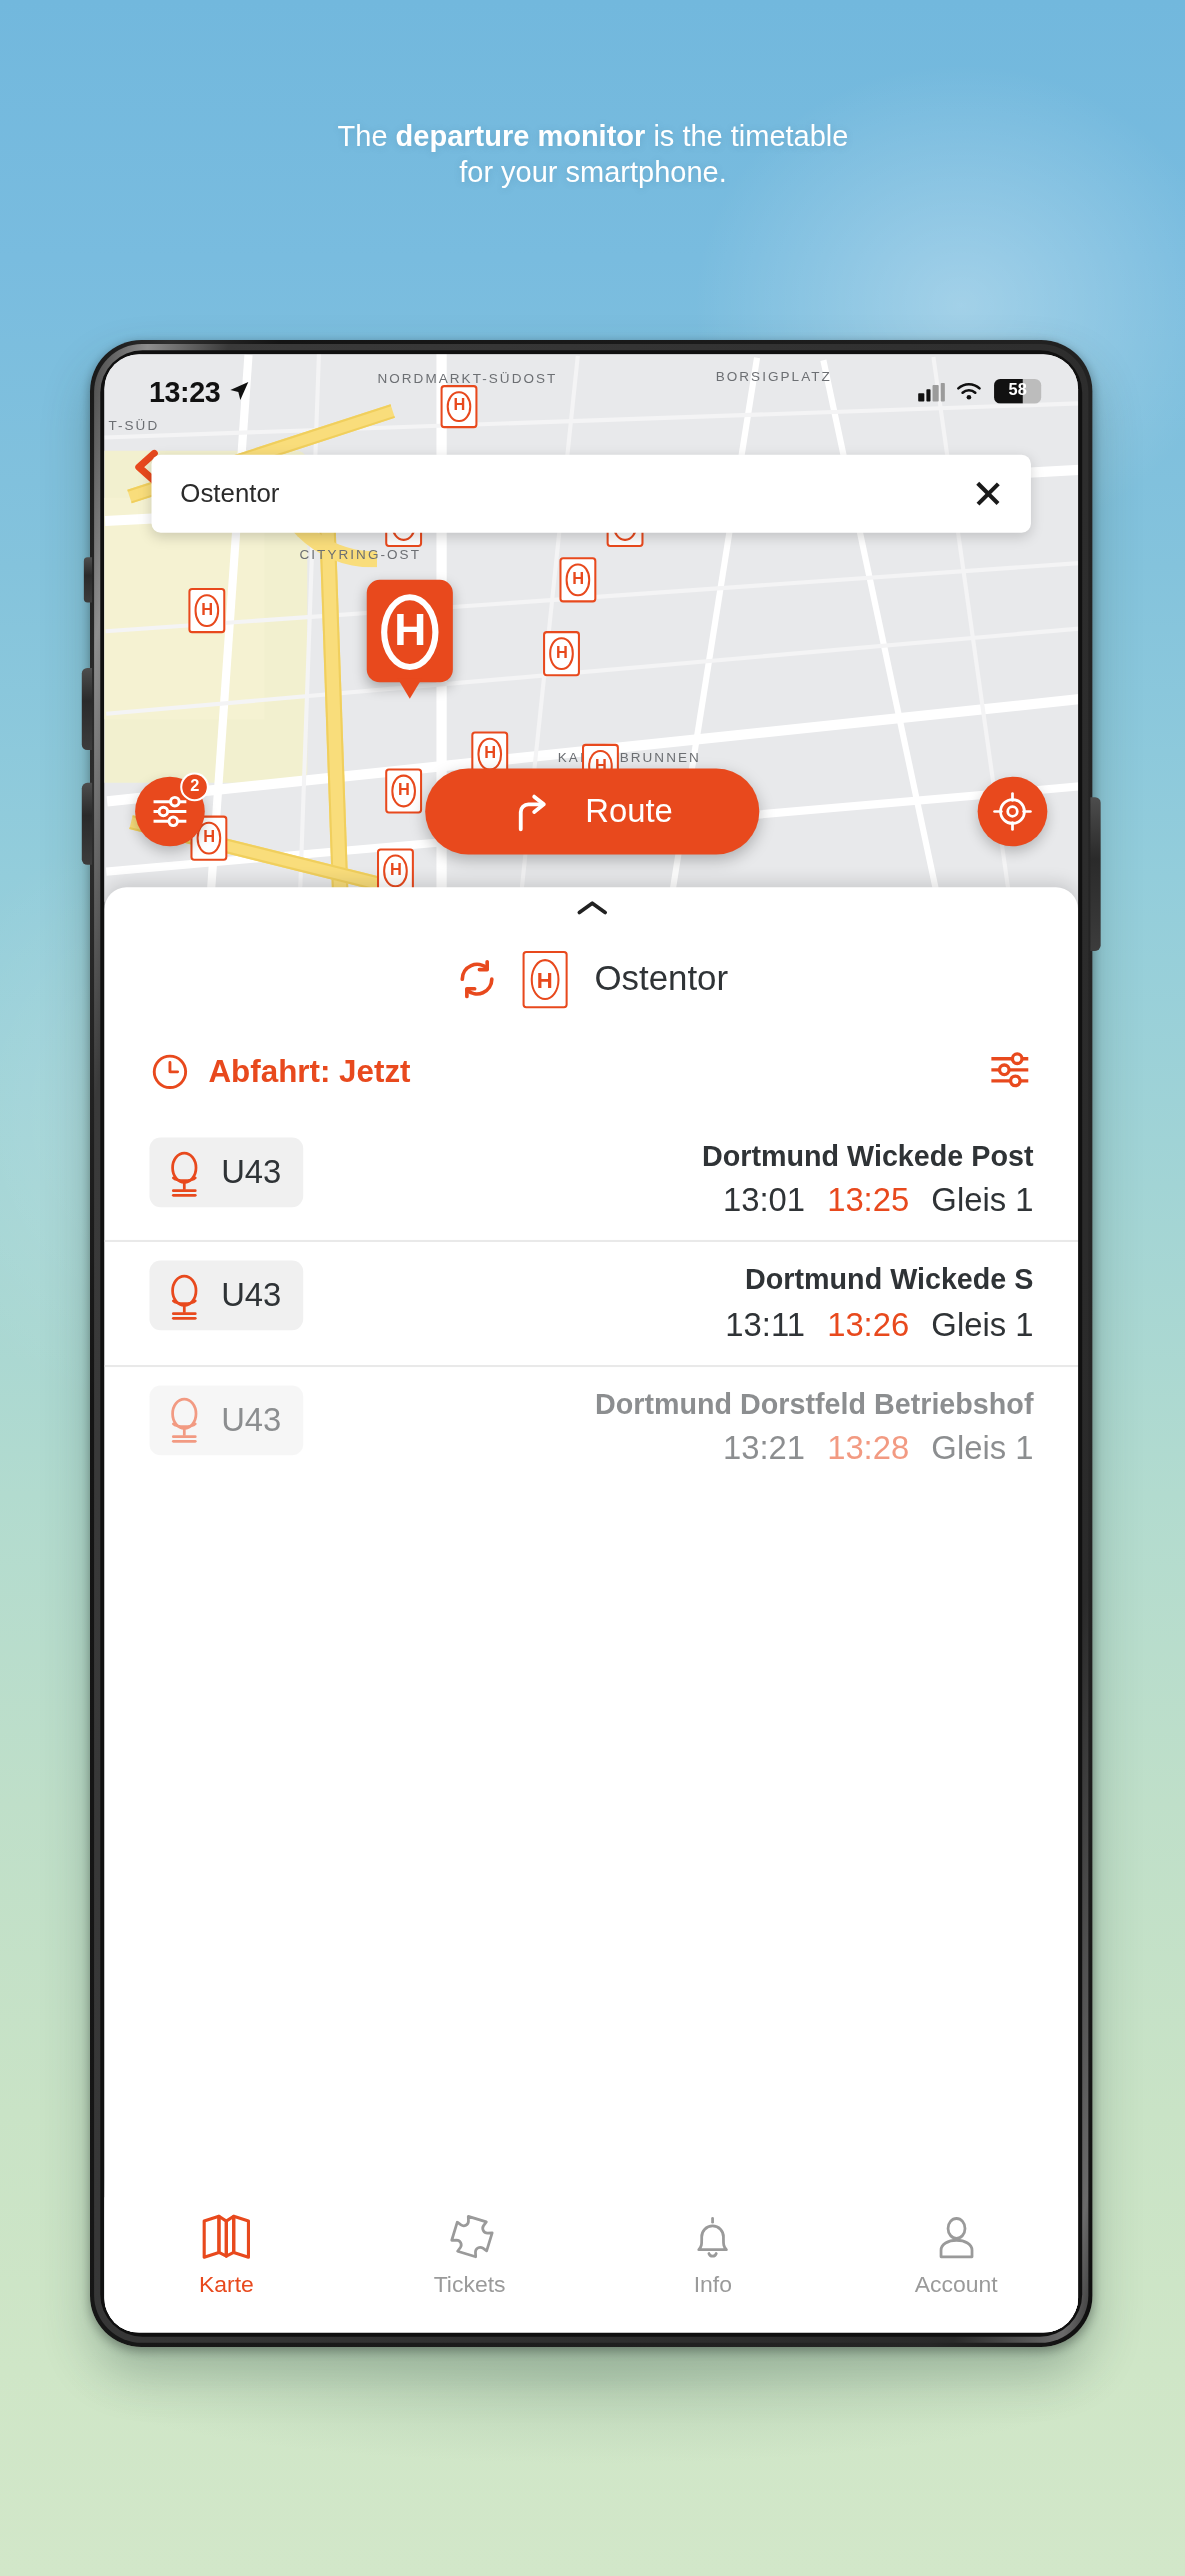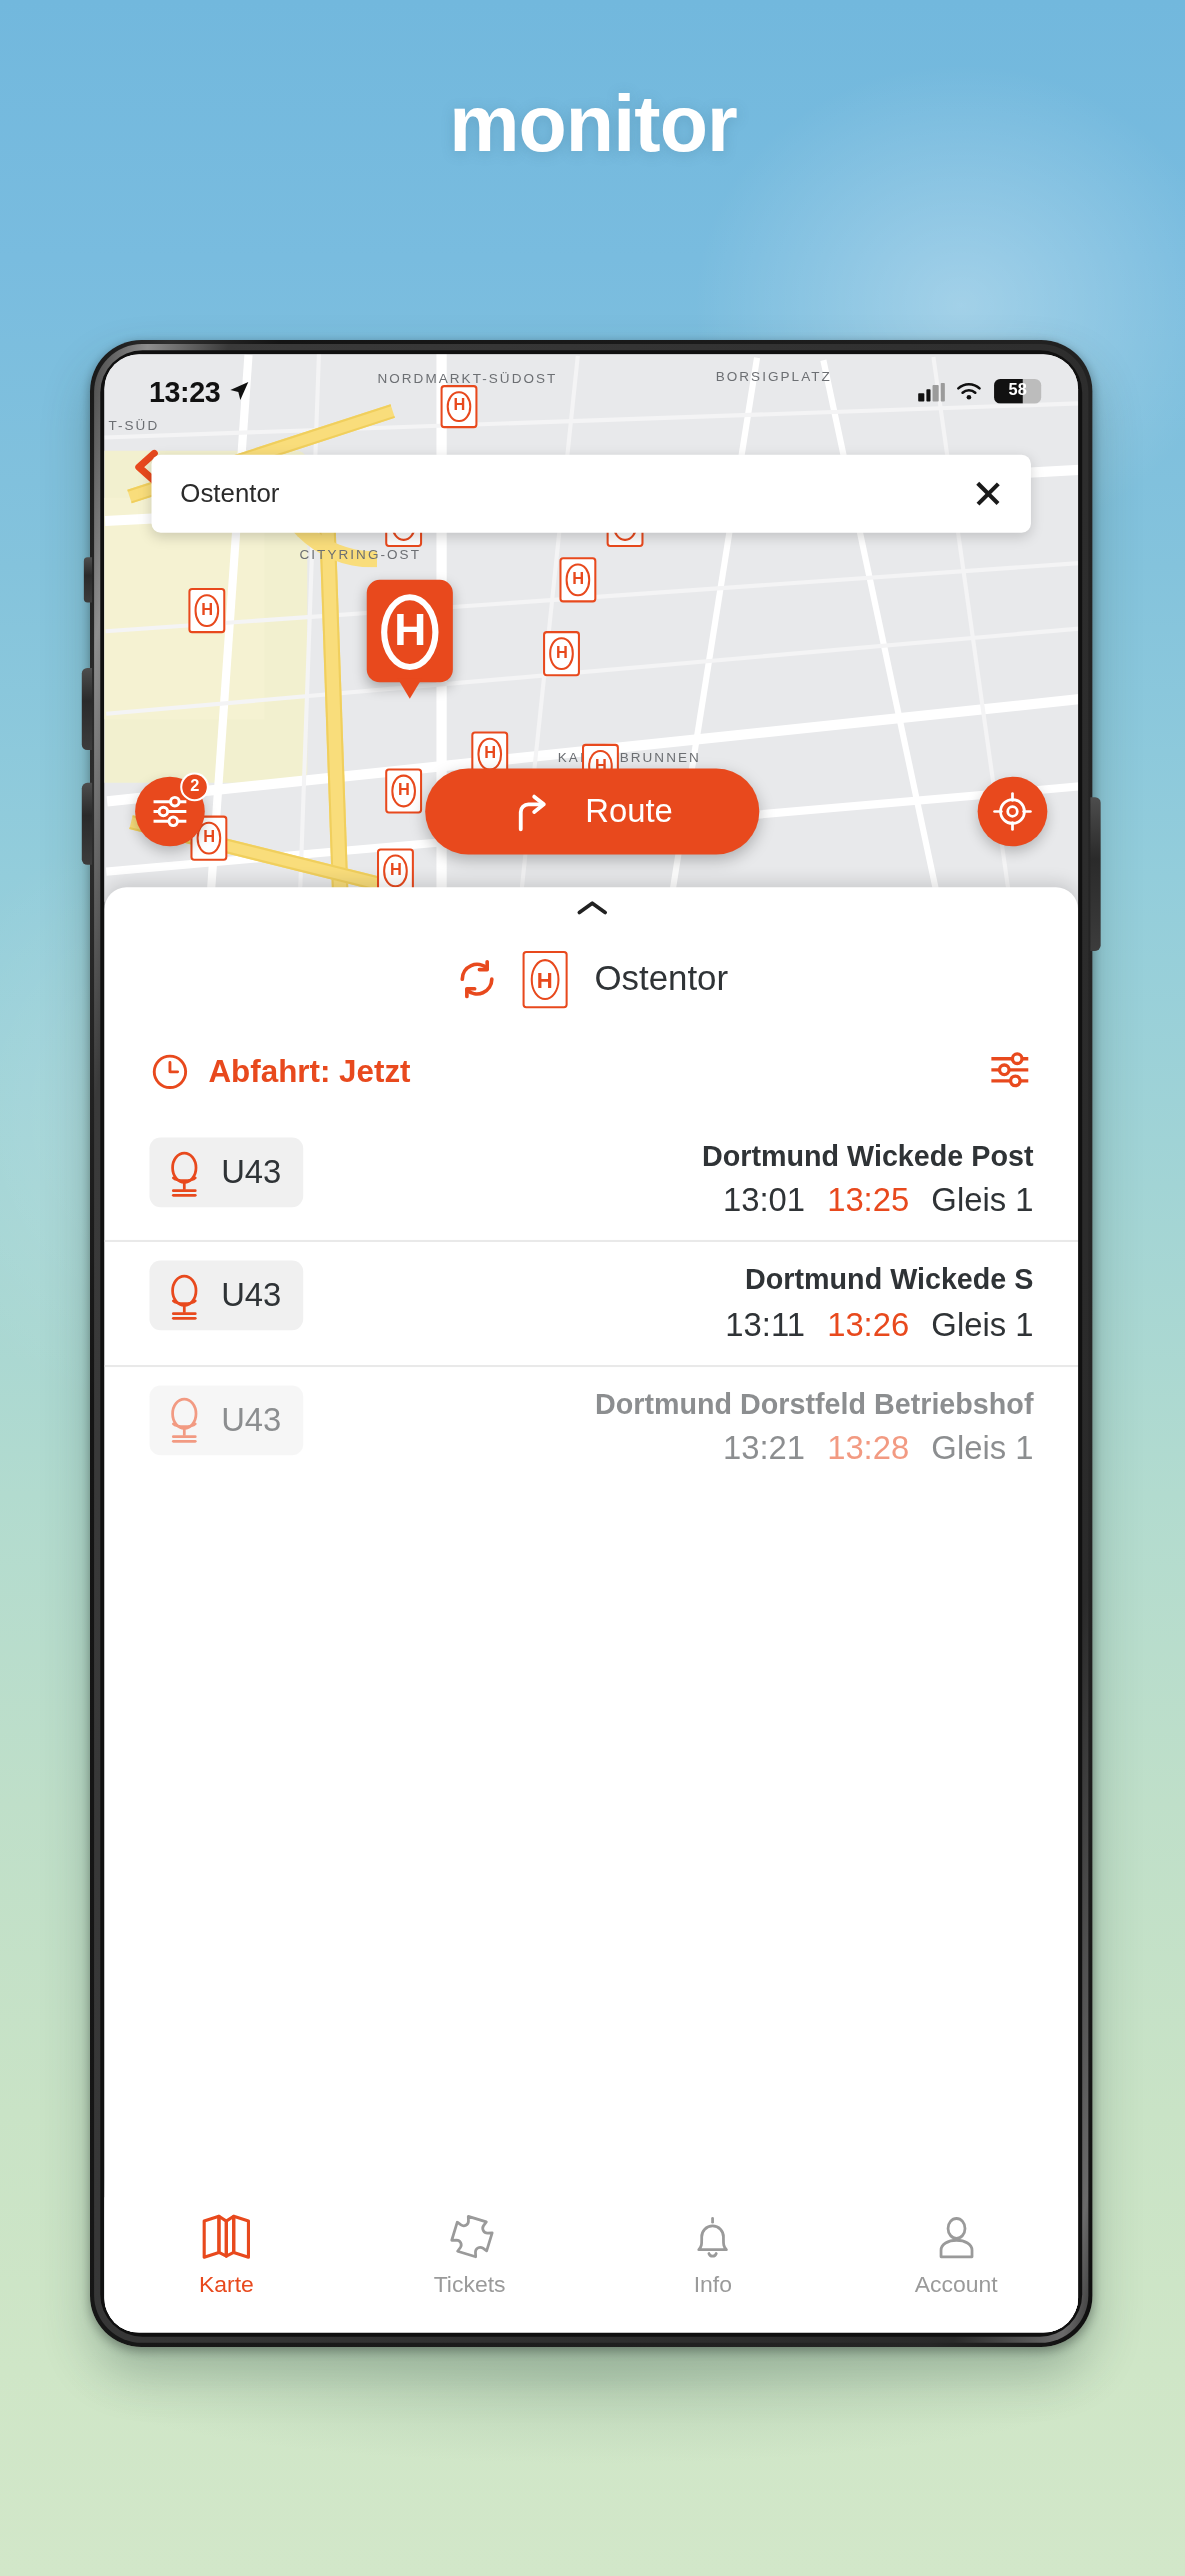--- a/index.html
+++ b/index.html
@@ -172,22 +172,25 @@
 </style>
 </head>
 <body>
 
 <div class="bg-glow-a"></div>
 <div class="bg-glow-b"></div>
 <div class="bg-shadow"></div>
 
 <div class="hero">
   <h1>
-    <span class="l2">monitor</span>
   </h1>
+  <p>
+    <span>The </span><b>departure monitor</b><span> is the timetable</span><br>
+    <span>for your smartphone.</span>
+  </p>
 </div>
 
 <div class="phone">
   <div class="phone-body"></div>
   <div class="phone-rim"></div>
   <div class="phone-inner"></div>
   <div class="btn-side btn-l1"></div>
   <div class="btn-side btn-l2"></div>
   <div class="btn-side btn-l3"></div>
   <div class="btn-side btn-r1"></div>

